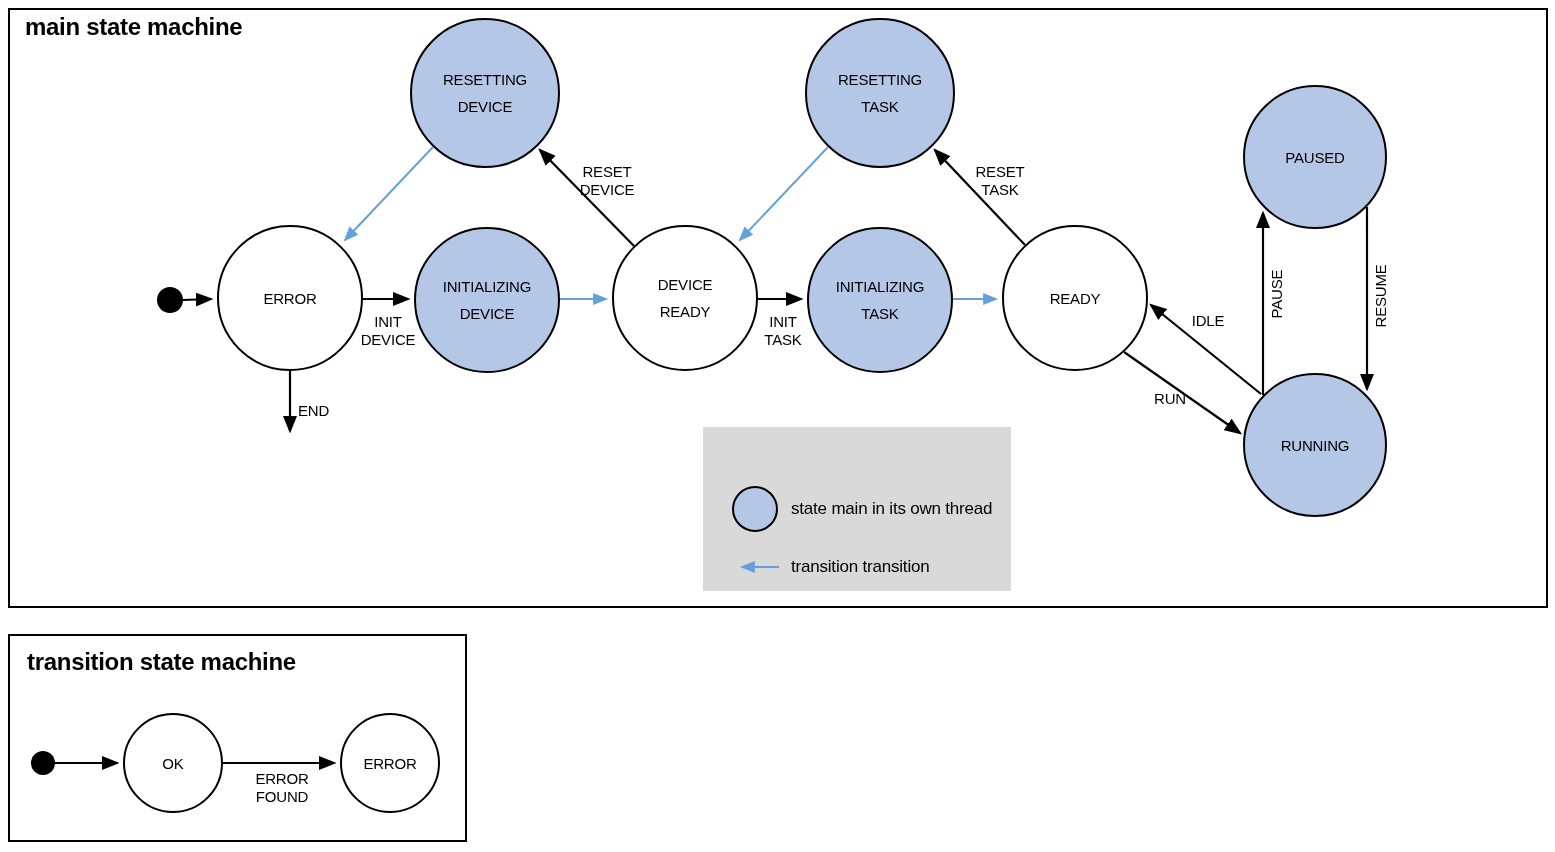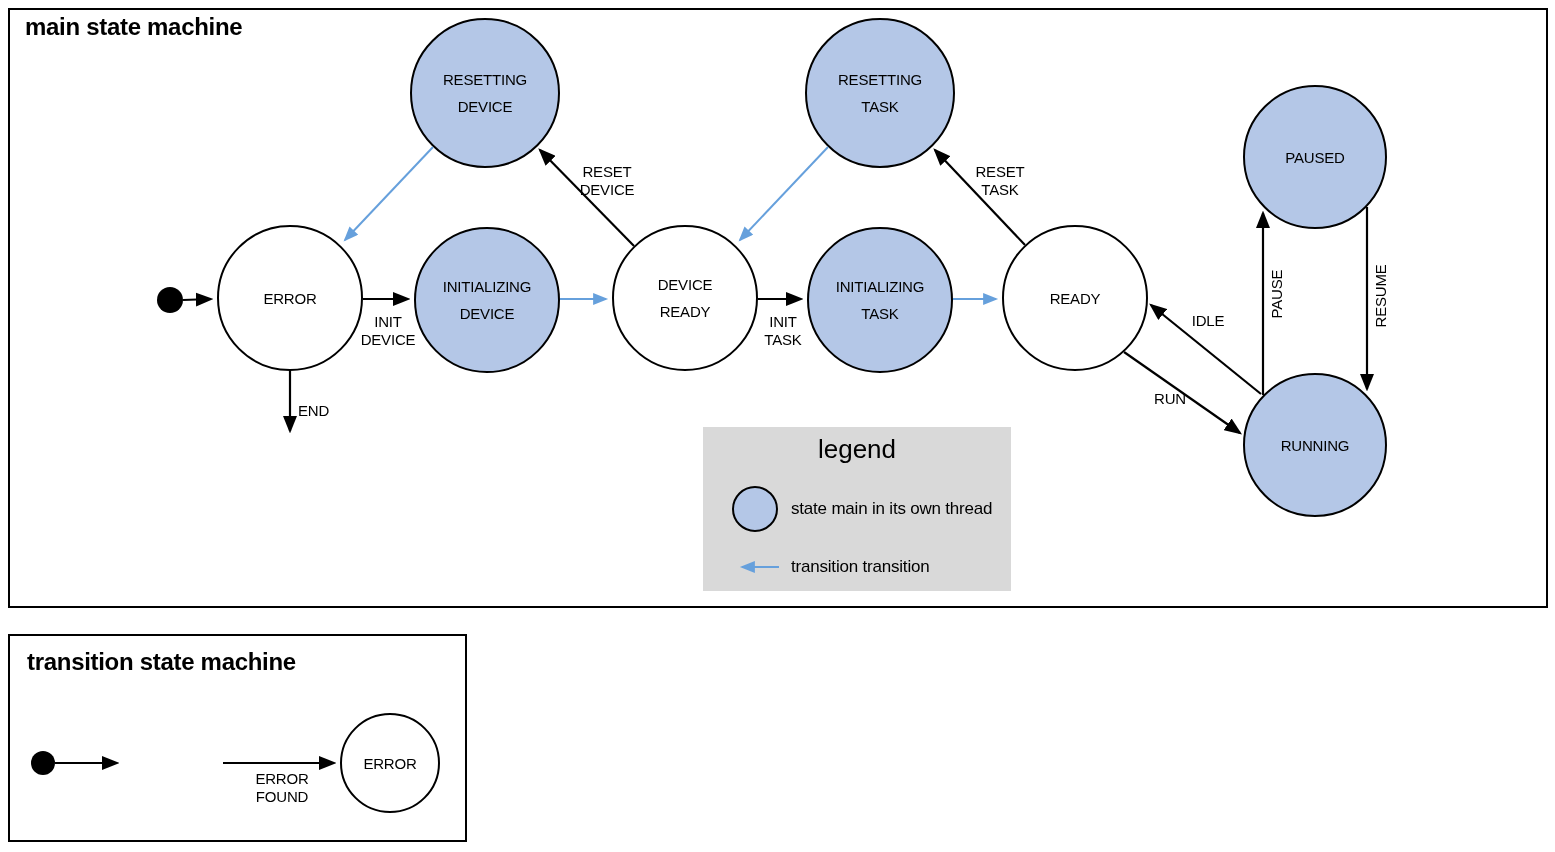--- a/index.html
+++ b/index.html
@@ -30,41 +30,41 @@
 
 <div id="stage" style="--statefill:#b4c7e7;--legendbg:#d9d9d9;">
 
   <div class="frame" style="left:8px;top:8px;width:1540px;height:600px;"></div>
   <div class="frame" style="left:8px;top:634px;width:459px;height:208px;"></div>
 
   <div class="box-title" style="left:25px;top:13px;">main state machine</div>
   <div class="box-title" style="left:27px;top:648px;">transition state machine</div>
 
   <div class="legend-box"></div>
-  <div class="legend-title">legend</div>
   <div class="legend-circle"></div>
   <div class="legend-item" style="top:509px;">state main in its own thread</div>
   <div class="legend-item" style="top:567px;">transition transition</div>
 
   <div class="state" style="left:217px;top:225px;width:146px;height:146px;">ERROR</div>
   <div class="state threaded" style="left:410px;top:18px;width:150px;height:150px;">RESETTING
 DEVICE</div>
   <div class="state threaded" style="left:414px;top:227px;width:146px;height:146px;">INITIALIZING
 DEVICE</div>
   <div class="state" style="left:612px;top:225px;width:146px;height:146px;">DEVICE
 READY</div>
   <div class="state threaded" style="left:805px;top:18px;width:150px;height:150px;">RESETTING
 TASK</div>
   <div class="state threaded" style="left:807px;top:227px;width:146px;height:146px;">INITIALIZING
 TASK</div>
   <div class="state" style="left:1002px;top:225px;width:146px;height:146px;">READY</div>
   <div class="state threaded" style="left:1243px;top:373px;width:144px;height:144px;">RUNNING</div>
   <div class="state threaded" style="left:1243px;top:85px;width:144px;height:144px;">PAUSED</div>
 
 
+  <div class="state" style="left:123px;top:713px;width:100px;height:100px;">OK</div>
   <div class="state" style="left:340px;top:713px;width:100px;height:100px;">ERROR</div>
 
   <div class="t-label" style="left:388px;top:331px;">INIT
 DEVICE</div>
   <div class="t-label" style="left:607px;top:181px;">RESET
 DEVICE</div>
   <div class="t-label" style="left:783px;top:331px;">INIT
 TASK</div>
   <div class="t-label" style="left:1000px;top:181px;">RESET
 TASK</div>

